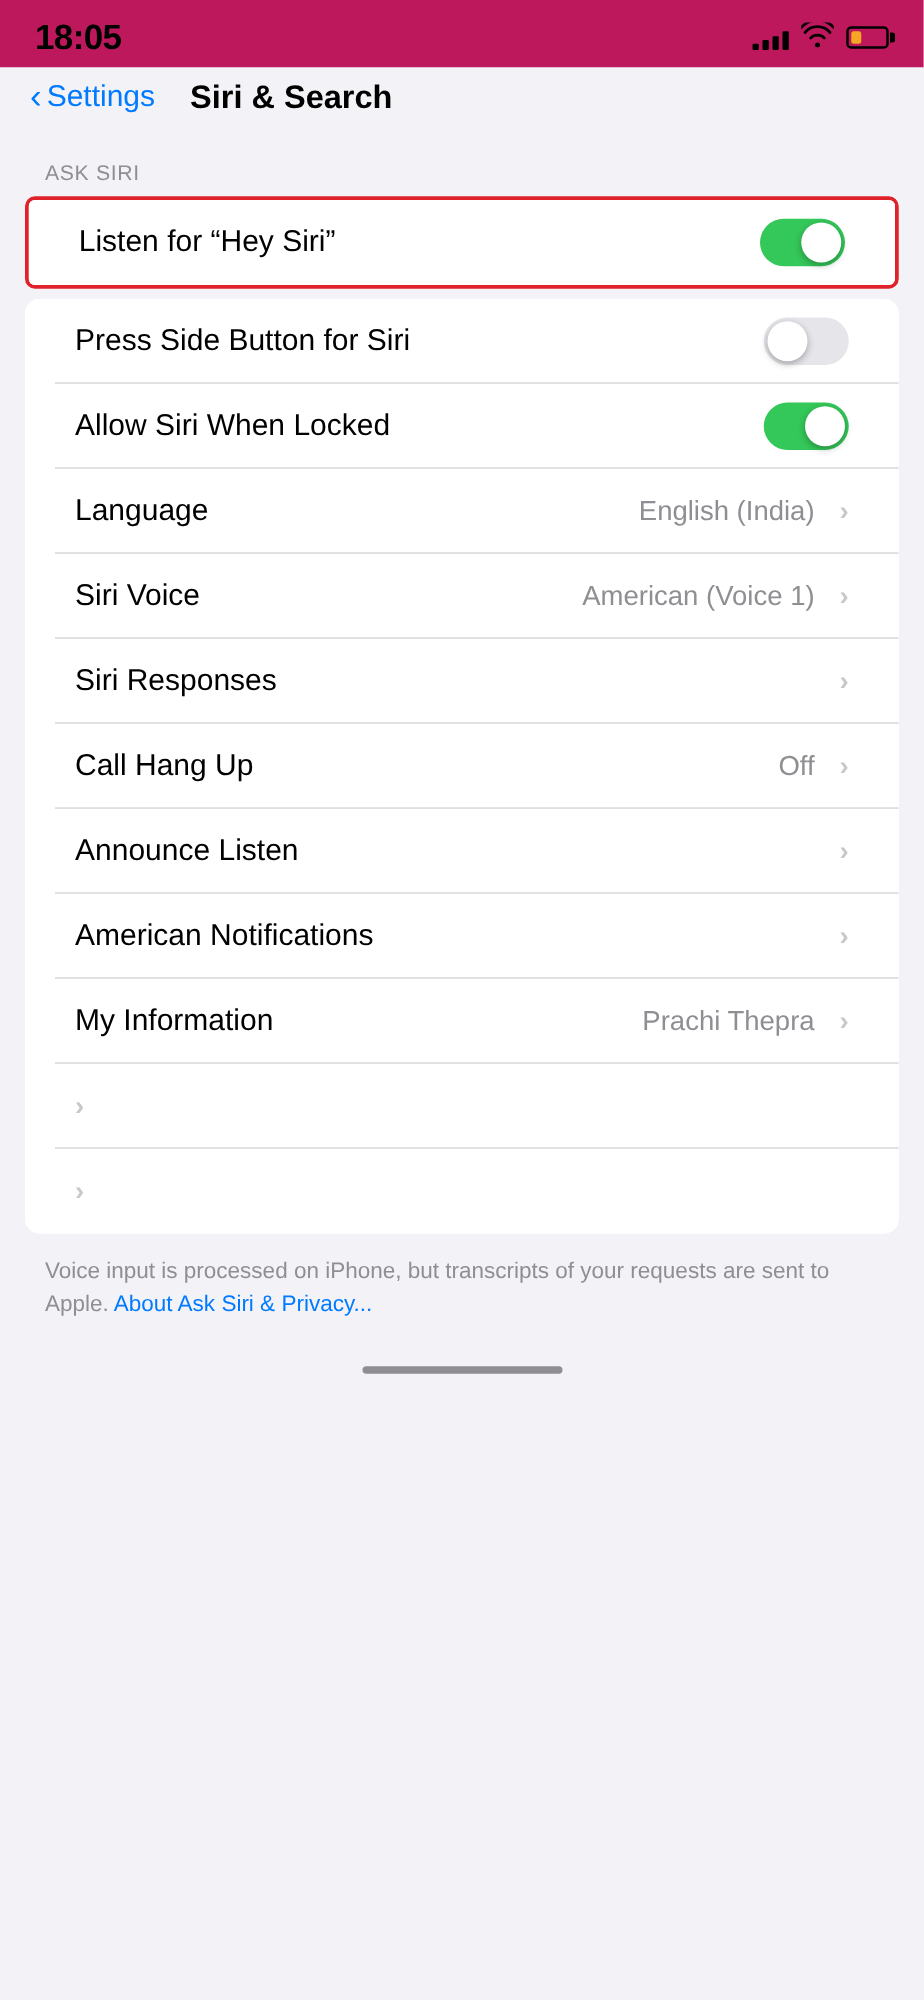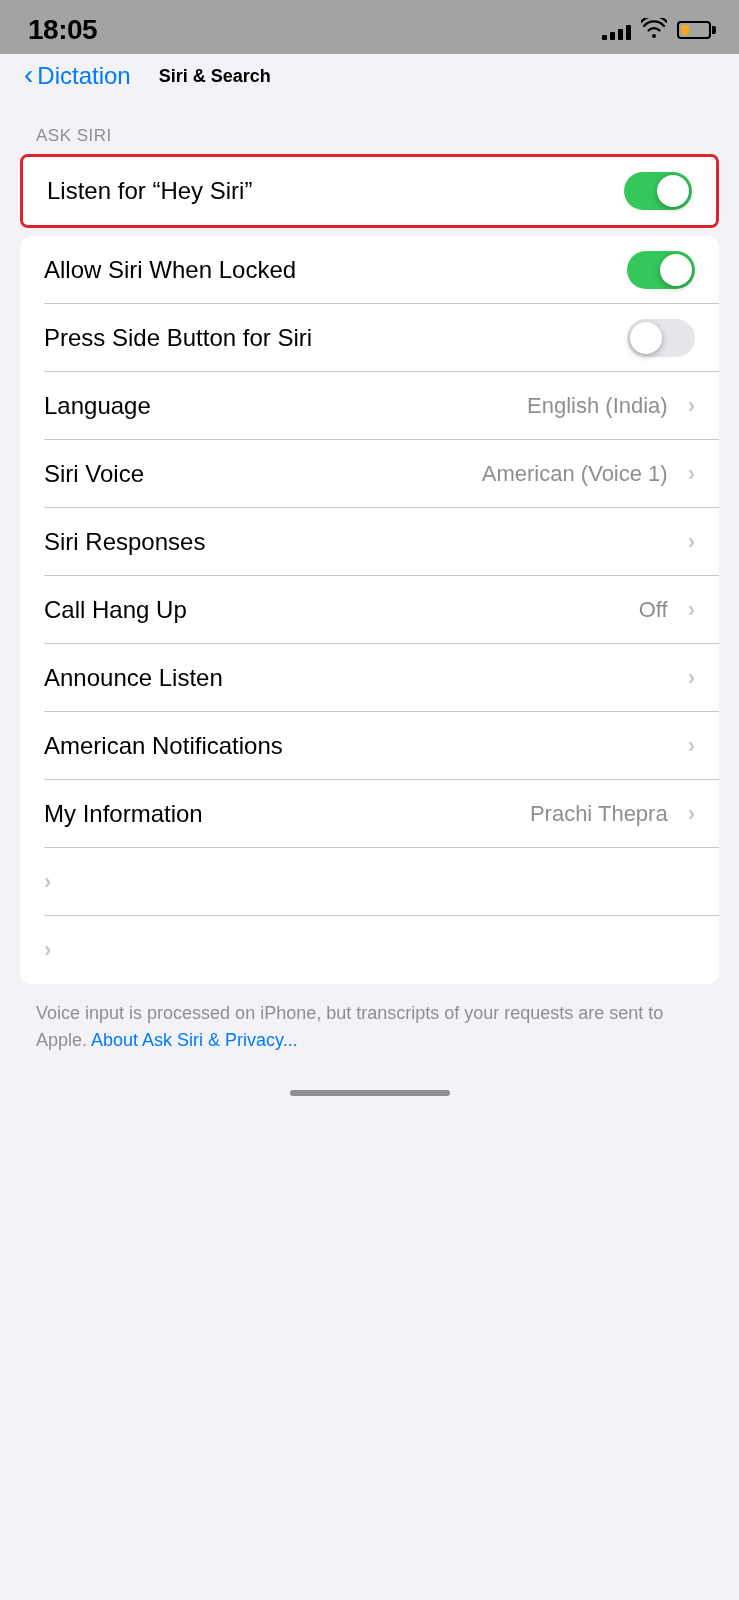--- a/index.html
+++ b/index.html
@@ -12,21 +12,21 @@
       position: relative;
       overflow-x: hidden;
     }
 
     
     .status-bar {
       display: flex;
       justify-content: space-between;
       align-items: center;
       padding: 14px 28px 8px 28px;
-      background: #a3a3a3;
+      background: #be185d;
     }
     .status-time {
       font-size: 28px;
       font-weight: 600;
       color: #000;
       letter-spacing: -0.5px;
     }
     .status-icons {
       display: flex;
       align-items: center;
@@ -95,21 +95,21 @@
       font-size: 28px;
       font-weight: 300;
       line-height: 1;
       margin-top: -2px;
     }
     .back-label {
       font-size: 24px;
       color: #007aff;
     }
     .nav-title {
-      font-size: 18px;
+      font-size: 26px;
       font-weight: 700;
       color: #000;
       margin-left: 28px;
     }
 
     
     .section-label {
       padding: 20px 36px 8px 36px;
       font-size: 17px;
       font-weight: 400;
@@ -126,21 +126,21 @@
       overflow: hidden;
     }
     .settings-group.highlighted {
       border: 3px solid #e0232a;
       border-radius: 8px;
     }
     .settings-row {
       display: flex;
       align-items: center;
       justify-content: space-between;
-      padding: 0 24px;
+      padding: 0 40px;
       min-height: 68px;
       background: #fff;
       position: relative;
     }
     .settings-row:not(:last-child)::after {
       content: '';
       position: absolute;
       bottom: 0;
       left: 24px;
       right: 0;
@@ -256,53 +256,53 @@
     </div>
     <div class="battery-icon">
       <div class="battery-fill"></div>
     </div>
   </div>
 </div>
 
 <div class="nav-header">
   <div class="back-btn">
     <span class="back-chevron">‹</span>
-    <span class="back-label">Dictation</span>
+    <span class="back-label">Settings</span>
   </div>
   <span class="nav-title">Siri &amp; Search</span>
 </div>
 
 <div class="section-label">ASK SIRI</div>
 
 <div class="settings-group highlighted">
   <div class="settings-row">
     <span class="row-label">Listen for “Hey Siri”</span>
     <div class="toggle on">
       <div class="toggle-thumb"></div>
     </div>
   </div>
 </div>
 
 <div class="settings-group-standalone">
 
   <div class="settings-row">
+    <span class="row-label">Press Side Button for Siri</span>
+    <div class="toggle off">
+      <div class="toggle-thumb"></div>
+    </div>
+  </div>
+
+  <div class="settings-row">
     <span class="row-label">Allow Siri When Locked</span>
     <div class="toggle on">
       <div class="toggle-thumb"></div>
     </div>
   </div>
 
   <div class="settings-row">
-    <span class="row-label">Press Side Button for Siri</span>
-    <div class="toggle off">
-      <div class="toggle-thumb"></div>
-    </div>
-  </div>
-
-  <div class="settings-row">
     <span class="row-label">Language</span>
     <div class="row-right">
       <span class="row-value">English (India)</span>
       <span class="row-chevron">›</span>
     </div>
   </div>
 
   <div class="settings-row">
     <span class="row-label">Siri Voice</span>
     <div class="row-right">

